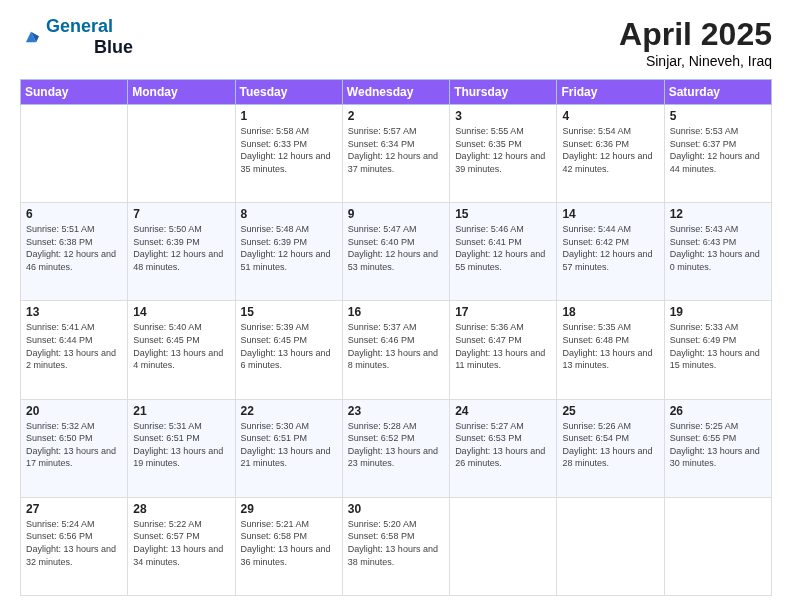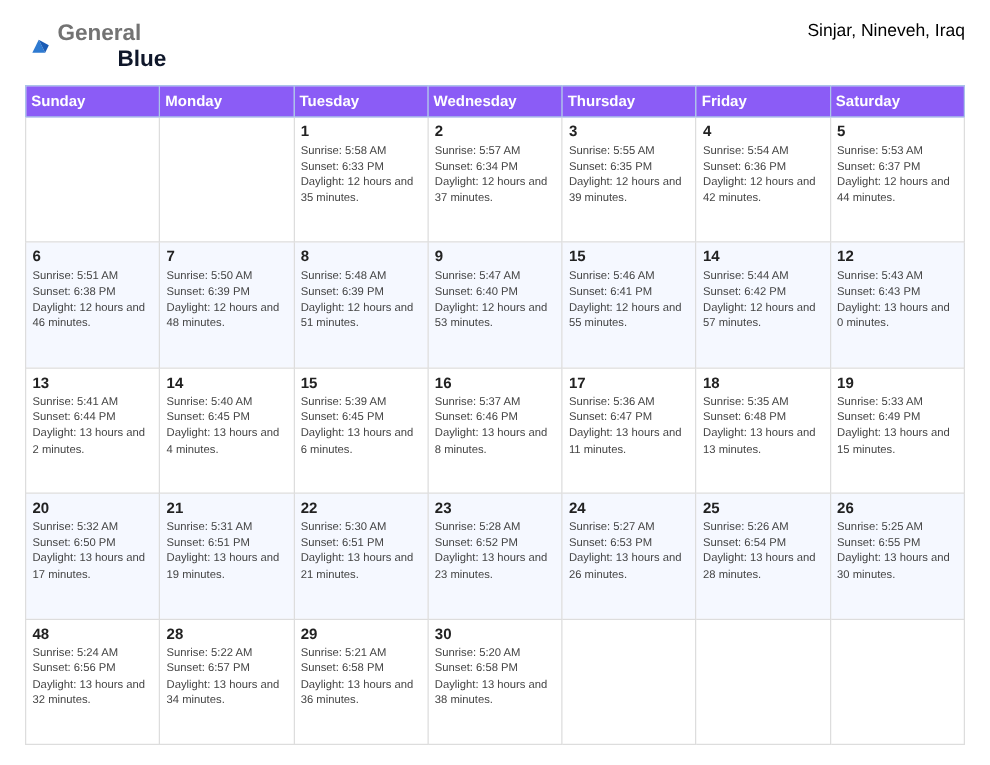--- a/index.html
+++ b/index.html
@@ -24,21 +24,21 @@
       margin-bottom: 10px;
     }
     .logo {
       display: flex;
       align-items: center;
       gap: 4px;
     }
     .logo-text-general {
       font-size: 18px;
       font-weight: bold;
-      color: #737373;
+      color: #0369a1;
     }
     .logo-text-blue {
       font-size: 18px;
       font-weight: bold;
       color: #0f172a;
       margin-left: 48px;
     }
     .logo-icon {
       width: 22px;
       height: 22px;
@@ -113,20 +113,21 @@
       <svg class="logo-icon" viewBox="0 0 30 30" xmlns="http://www.w3.org/2000/svg">
         <polygon points="8,22 22,22 15,8" fill="#2e7ad1"></polygon>
         <polygon points="15,8 22,22 26,14" fill="#1a5bb5"></polygon>
       </svg>
       <div>
         <span class="logo-text-general">General</span><br>
         <span class="logo-text-blue">Blue</span>
       </div>
     </div>
     <div class="title-block">
+      <div class="title-month">April 2025</div>
       <div class="title-location">Sinjar, Nineveh, Iraq</div>
     </div>
   </div>
 
   <table class="calendar">
     <thead>
       <tr>
         <th>Sunday</th>
         <th>Monday</th>
         <th>Tuesday</th>
@@ -246,21 +247,21 @@
             <span class="day-num">25</span>
             <div class="cell-text">Sunrise: 5:26 AM<br>Sunset: 6:54 PM<br>Daylight: 13 hours and 28 minutes.</div>
           </td>
           <td>
             <span class="day-num">26</span>
             <div class="cell-text">Sunrise: 5:25 AM<br>Sunset: 6:55 PM<br>Daylight: 13 hours and 30 minutes.</div>
           </td>
         </tr>
         <tr>
           <td>
-            <span class="day-num">48</span>
+            <span class="day-num">27</span>
             <div class="cell-text">Sunrise: 5:24 AM<br>Sunset: 6:56 PM<br>Daylight: 13 hours and 32 minutes.</div>
           </td>
           <td>
             <span class="day-num">28</span>
             <div class="cell-text">Sunrise: 5:22 AM<br>Sunset: 6:57 PM<br>Daylight: 13 hours and 34 minutes.</div>
           </td>
           <td>
             <span class="day-num">29</span>
             <div class="cell-text">Sunrise: 5:21 AM<br>Sunset: 6:58 PM<br>Daylight: 13 hours and 36 minutes.</div>
           </td>

